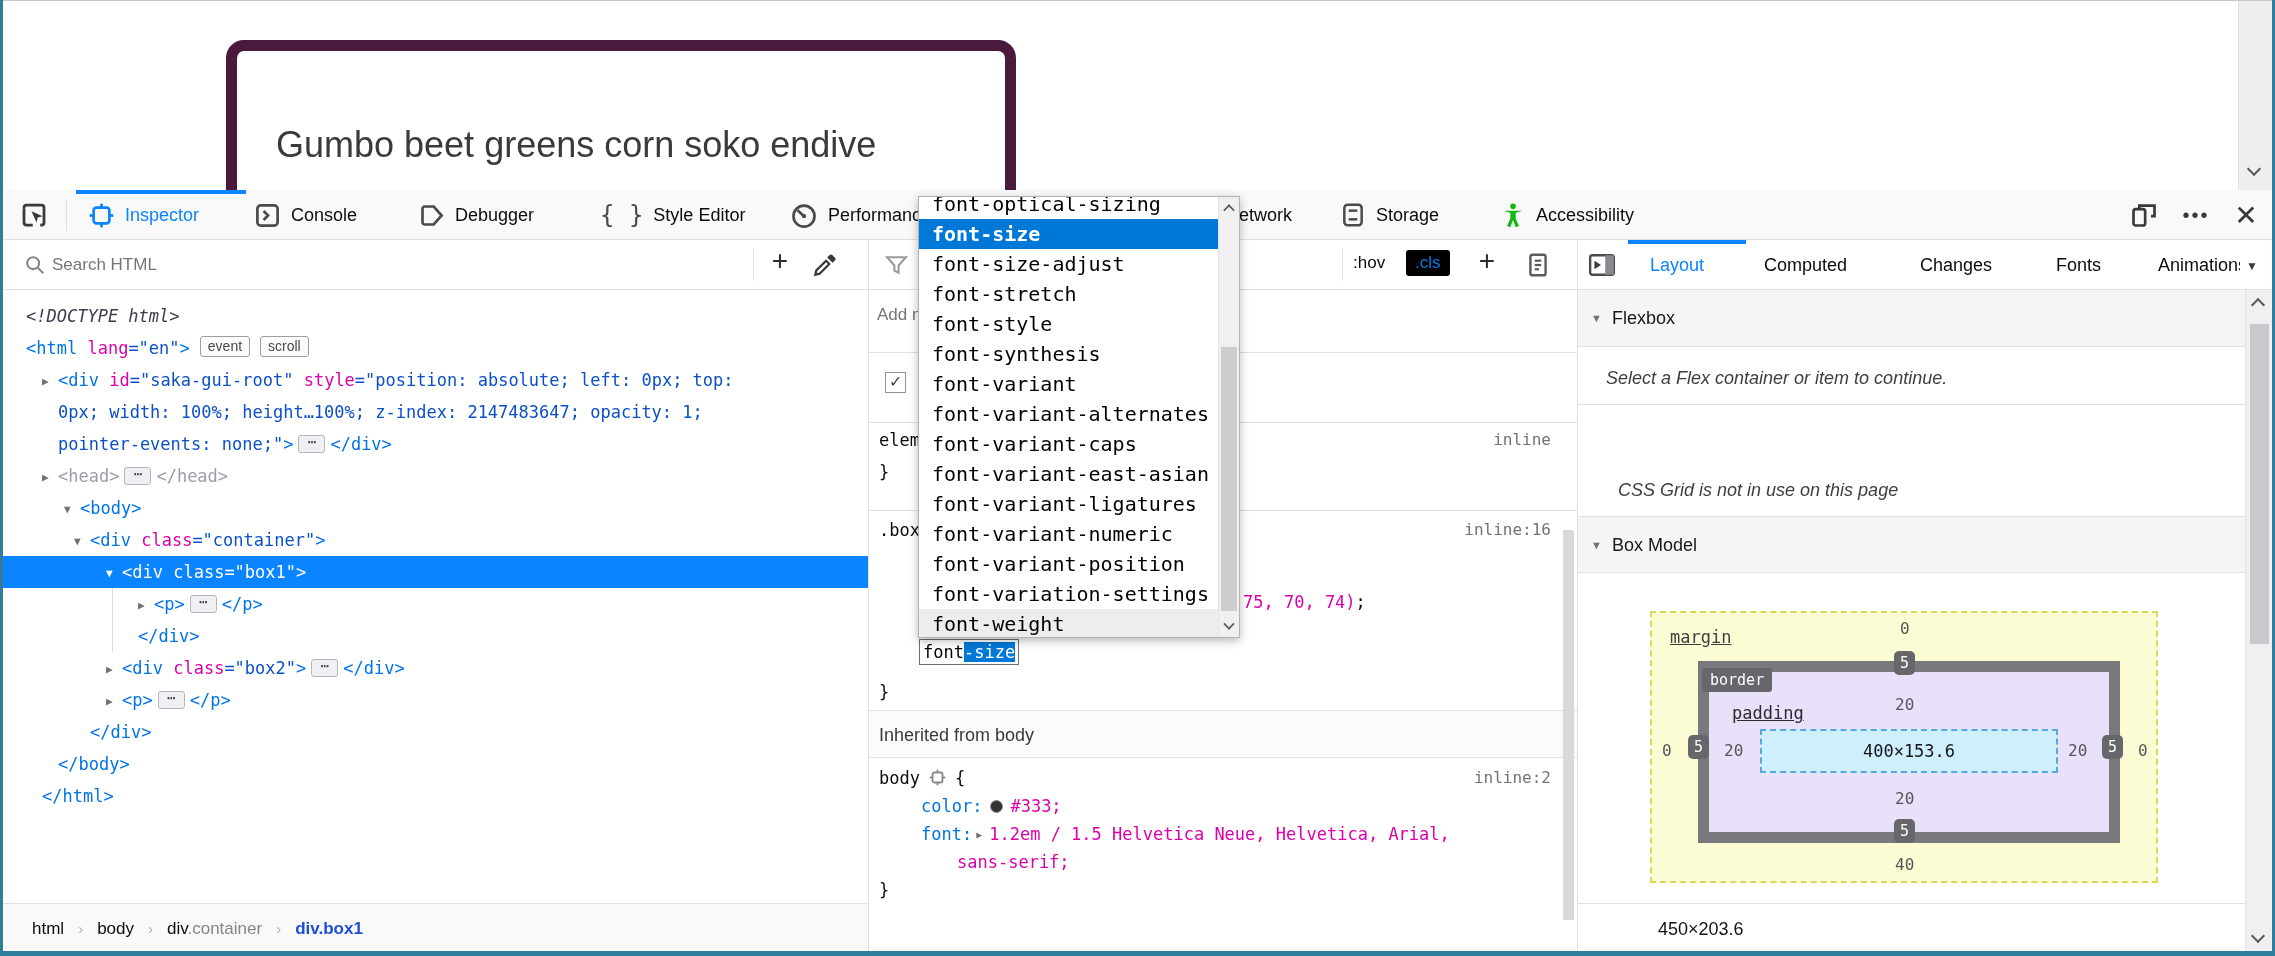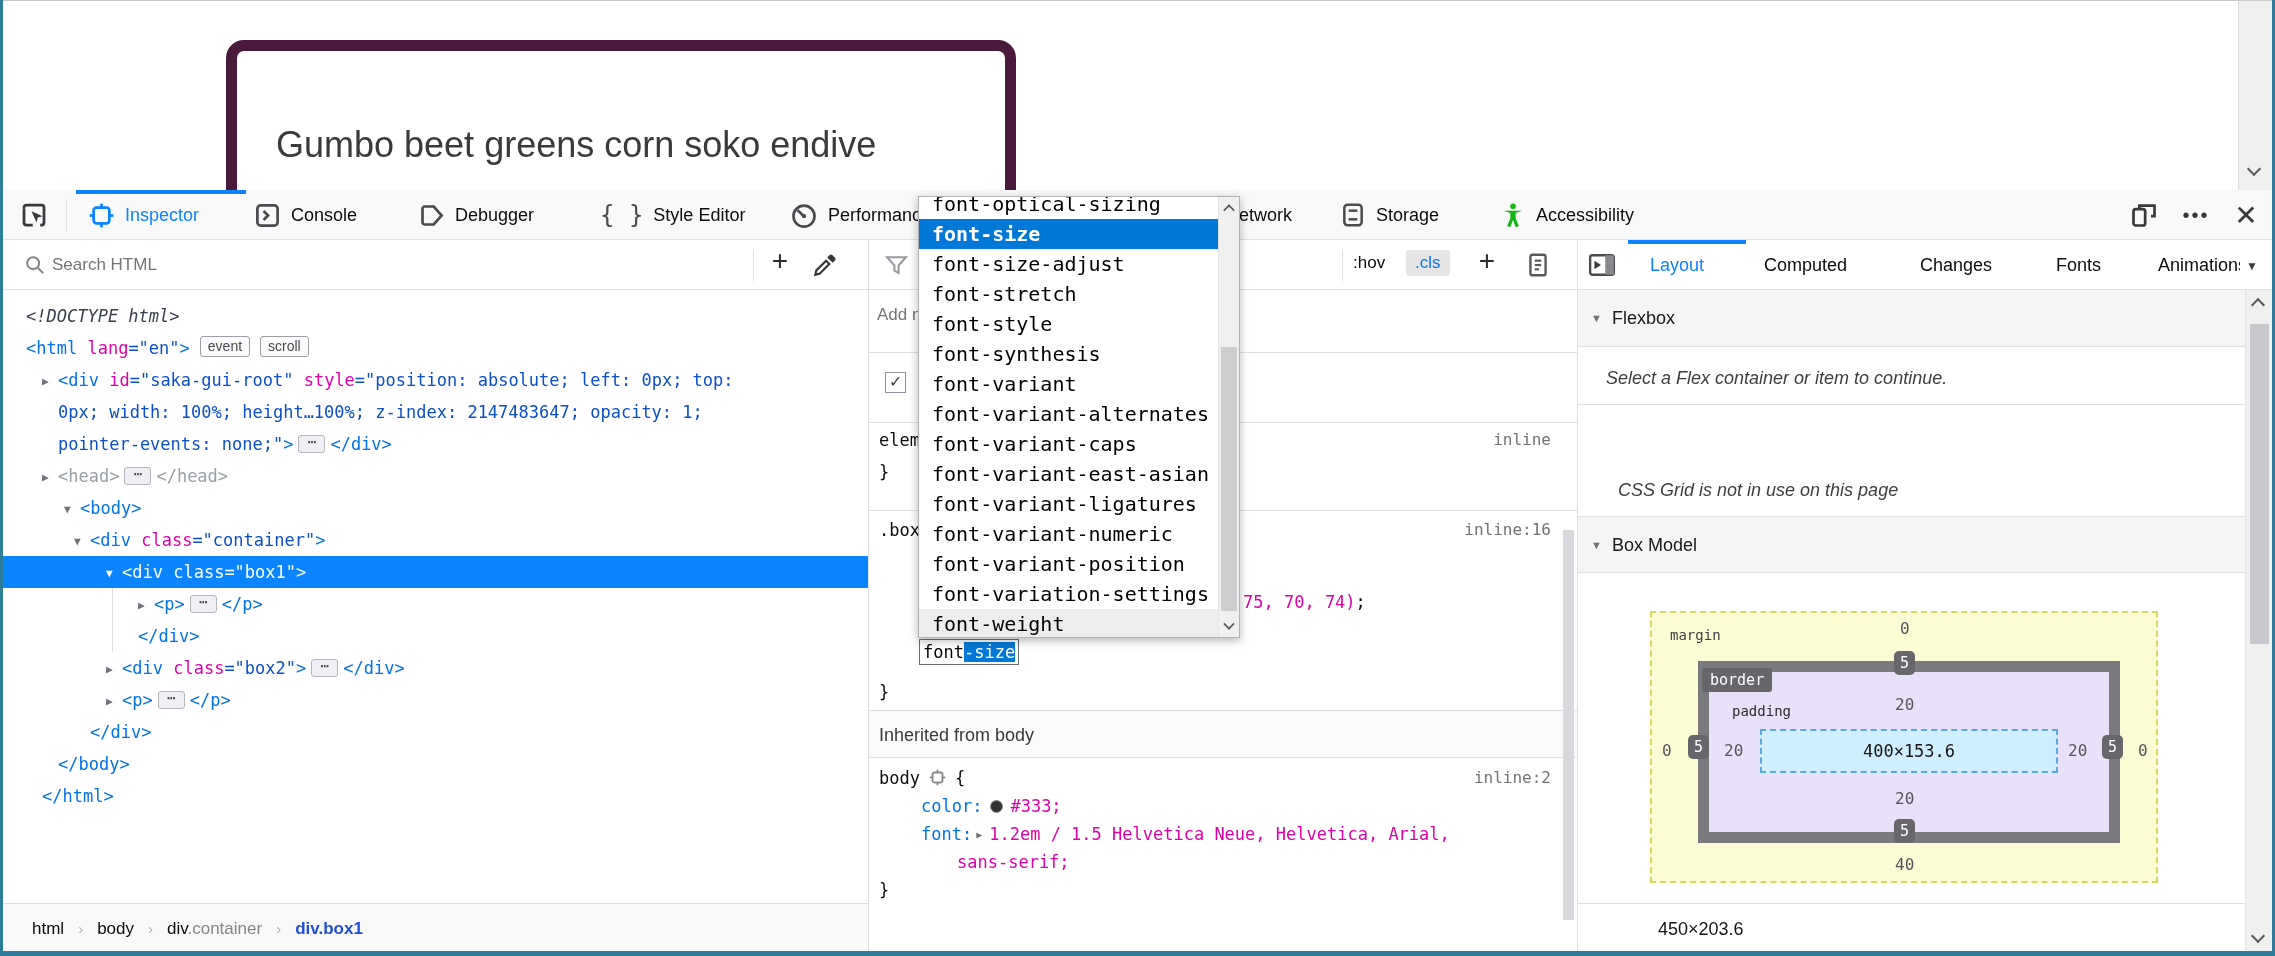--- a/index.html
+++ b/index.html
@@ -62,21 +62,21 @@
   .crumb-sep { color:#b1b1b3; font-size:15px; }
   .crumb-dim { color:#85858a; }
   .crumb-sel { color:#1d4ed8;font-weight:bold; }
 
   
   .rline { position:absolute; height:28px; line-height:28px; font-size:17px; white-space:pre; color:#0c0c0d; font-family:"DejaVu Sans Mono",monospace; }
   .prop { color:#0074e8; }
   .pval { color:#dd00a9; }
   .srclink { position:absolute; right:26px; color:#737373; font-size:16px; font-family:"DejaVu Sans Mono",monospace; }
   .hr { position:absolute; left:0; right:0; height:1px; background:#e0e0e2; }
-  .cls-chip { position:absolute; background:#e5e5e5; border-radius:3px; color:#0a7ae0; font-size:17px; padding:3px 9px; }
+  .cls-chip { position:absolute; background:#000000; border-radius:3px; color:#0a7ae0; font-size:17px; padding:3px 9px; }
   .hov-lbl { position:absolute; color:#0c0c0d; font-size:17px; }
   .plus { color:#2a2a2e; font-size:28px; font-weight:300; }
   .addclass-input { position:absolute; left:8px; top:8px; width:640px; height:40px; border:none; outline:none; font-size:17px; background:transparent; color:#0c0c0d; }
   .addclass-input::placeholder { color:#757575; opacity:1; }
   .cb { position:absolute; width:21px; height:21px; border:1px solid #8f8f9d; background:#fff; }
   .cb::after { content:"✓"; position:absolute; left:3px; top:-1px; font-size:16px; color:#3f3f43; }
   .swatch { display:inline-block; width:13px; height:13px; border-radius:50%; background:#333; border:1px solid #8a8a8e; margin:0 7px 0 8px; vertical-align:-1px; }
   .expander { color:#737373; font-size:10px; margin:0 7px 0 4px; vertical-align:2px; }
   .propinput { position:absolute; border:1px solid #6d6d70; padding:0 3px; height:26px; line-height:24px; font-size:17px; font-family:"DejaVu Sans Mono",monospace; background:#fff; }
   .propinput .seltext { background:#0078d7; color:#fff; }
@@ -103,21 +103,21 @@
   .r-thumb { position:absolute; left:4px; width:19px; background:#c9c9cd; }
 
   
   #bm { position:absolute; left:72px; top:371px; width:508px; height:272px; background:#fbfcd4; border:2px dashed #d6d95b; }
   .bm-border { position:absolute; left:46px; top:48px; width:422px; height:182px; background:#7a7a7e; }
   .bm-padding { position:absolute; left:11px; top:11px; width:400px; height:160px; background:#e8e1f9; }
   .bm-content { position:absolute; left:108px; top:116px; width:298px; height:44px; background:#d0effc; border:2px dashed #58a8dd;
                 text-align:center; line-height:40px; font-size:17px; color:#151517; font-family:"DejaVu Sans Mono",monospace; }
   .bm-num { position:absolute; color:#55555a; font-size:16px; font-family:"DejaVu Sans Mono",monospace; }
   .bm-badge { position:absolute; background:#66666b; color:#fff; font-size:15px; font-family:"DejaVu Sans Mono",monospace; padding:3px 6px; border-radius:5px; }
-  .bm-label { position:absolute; font-size:14px; font-family:"DejaVu Sans Mono",monospace; color:#3f3f43; }
+  .bm-label { position:absolute; font-size:17px; font-family:"DejaVu Sans Mono",monospace; color:#3f3f43;text-decoration:underline; }
   .bm-borderlabel { position:absolute; background:#66666b; color:#fff; font-size:15px; font-family:"DejaVu Sans Mono",monospace; padding:3px 8px; border-radius:3px; }
 
   svg { display:block; }
 </style>
 </head>
 <body>
 
 <div class="screen">
 
   <div id="page">

